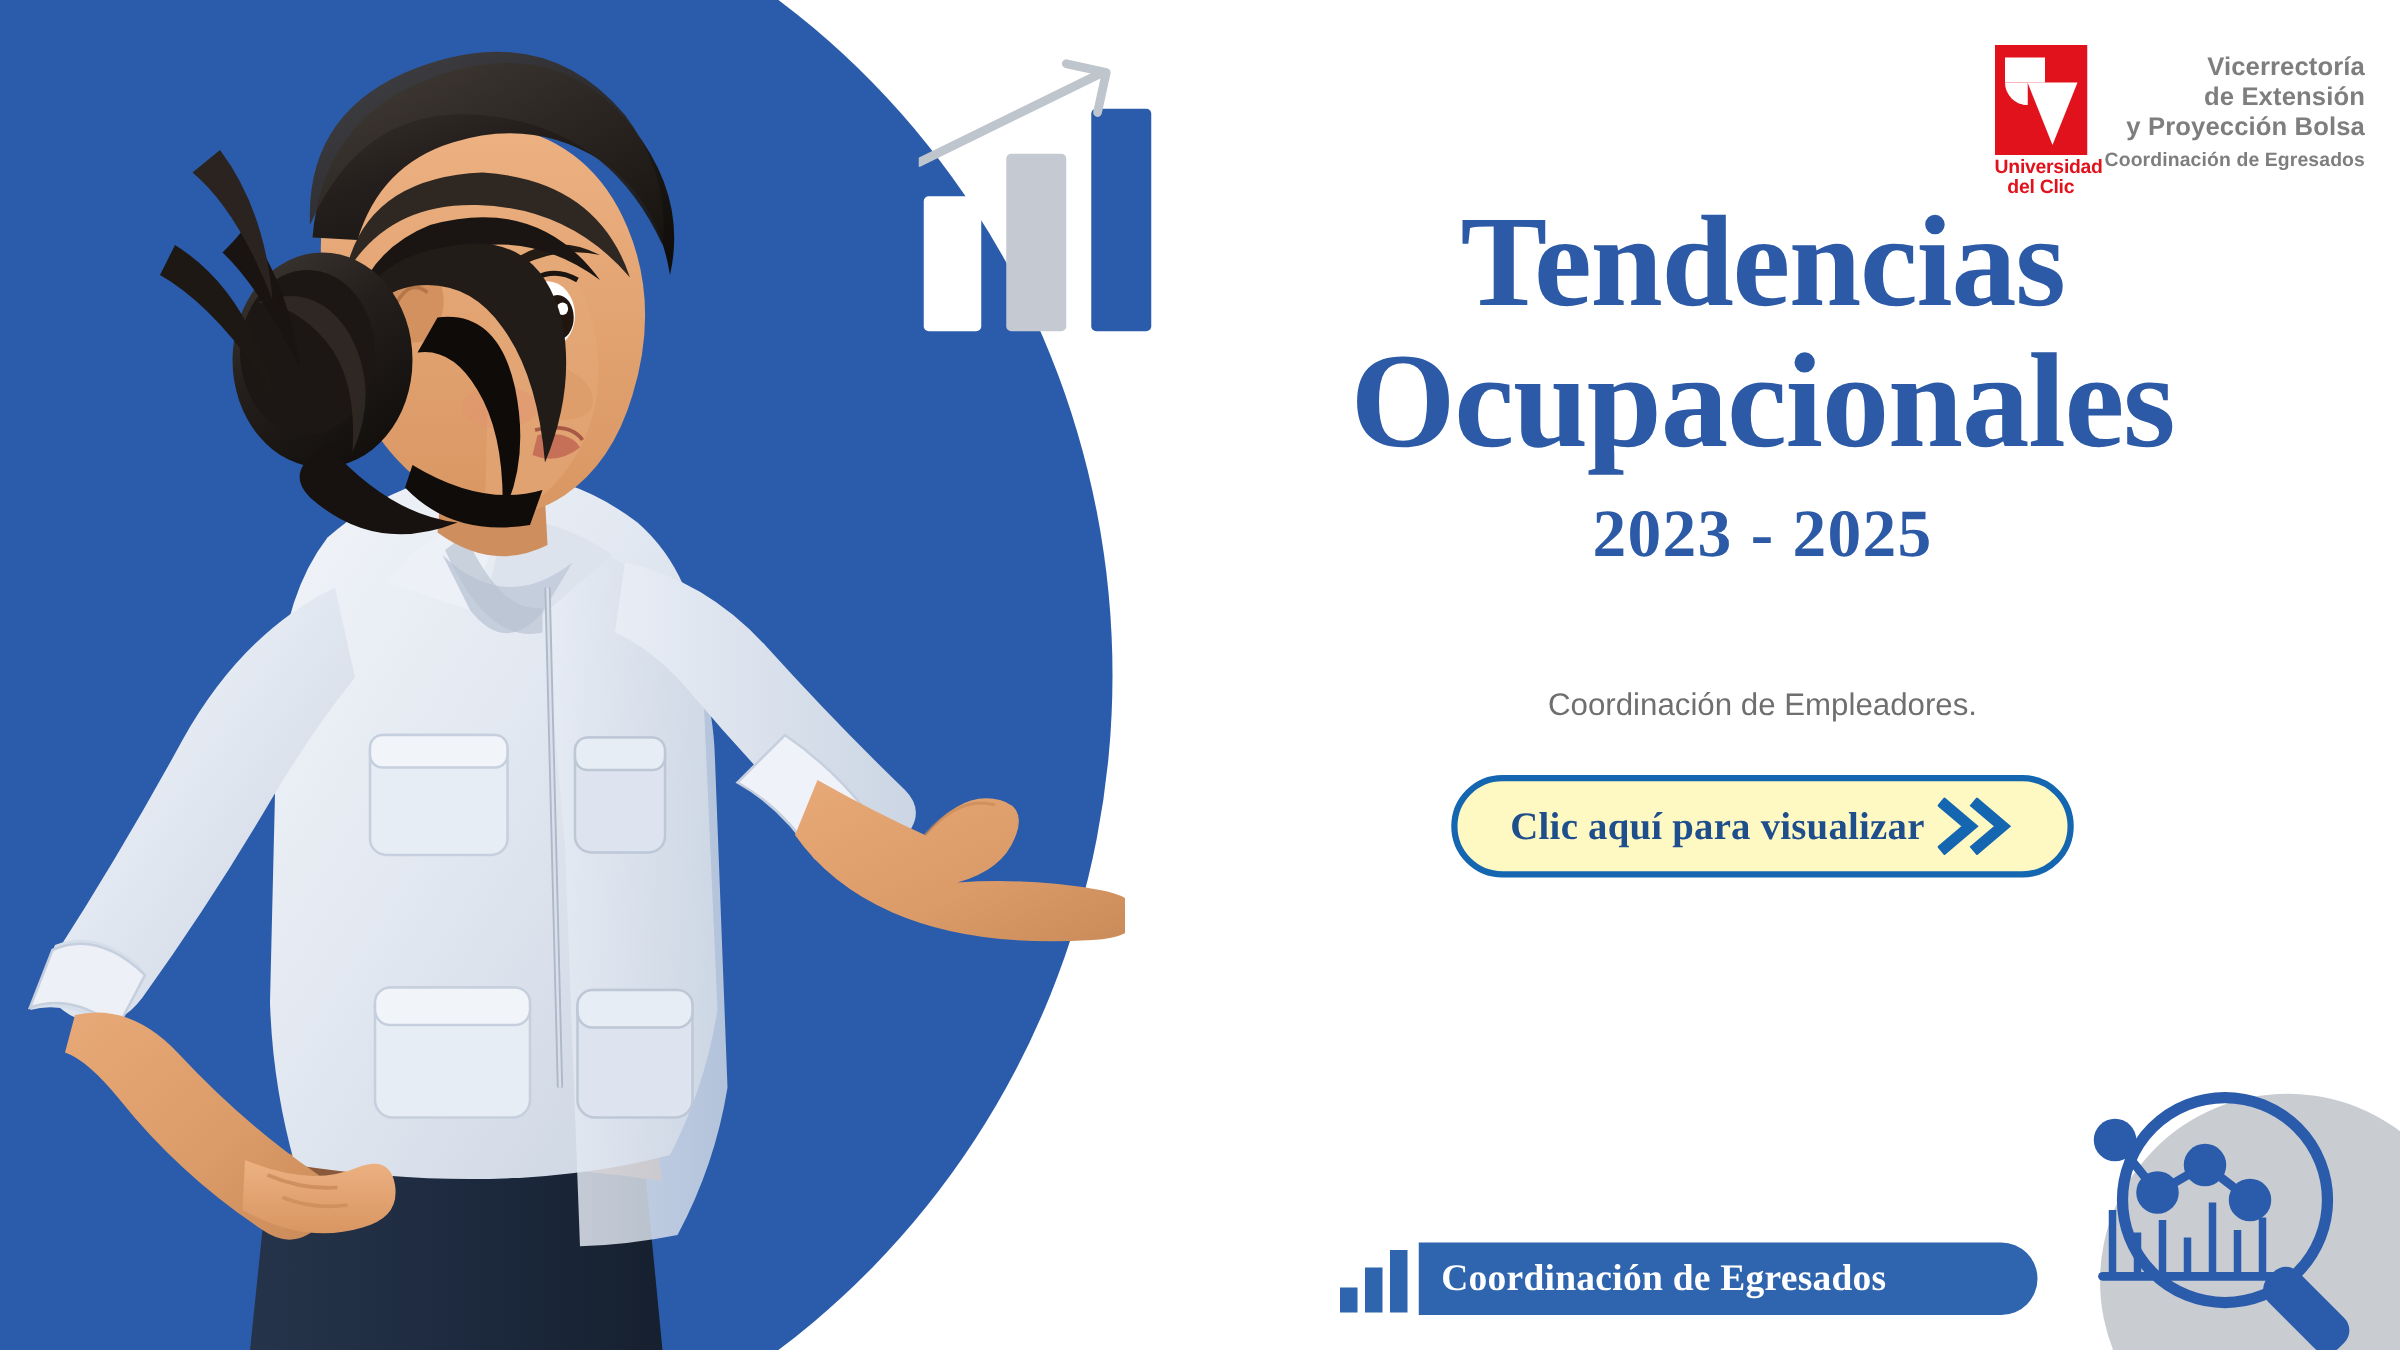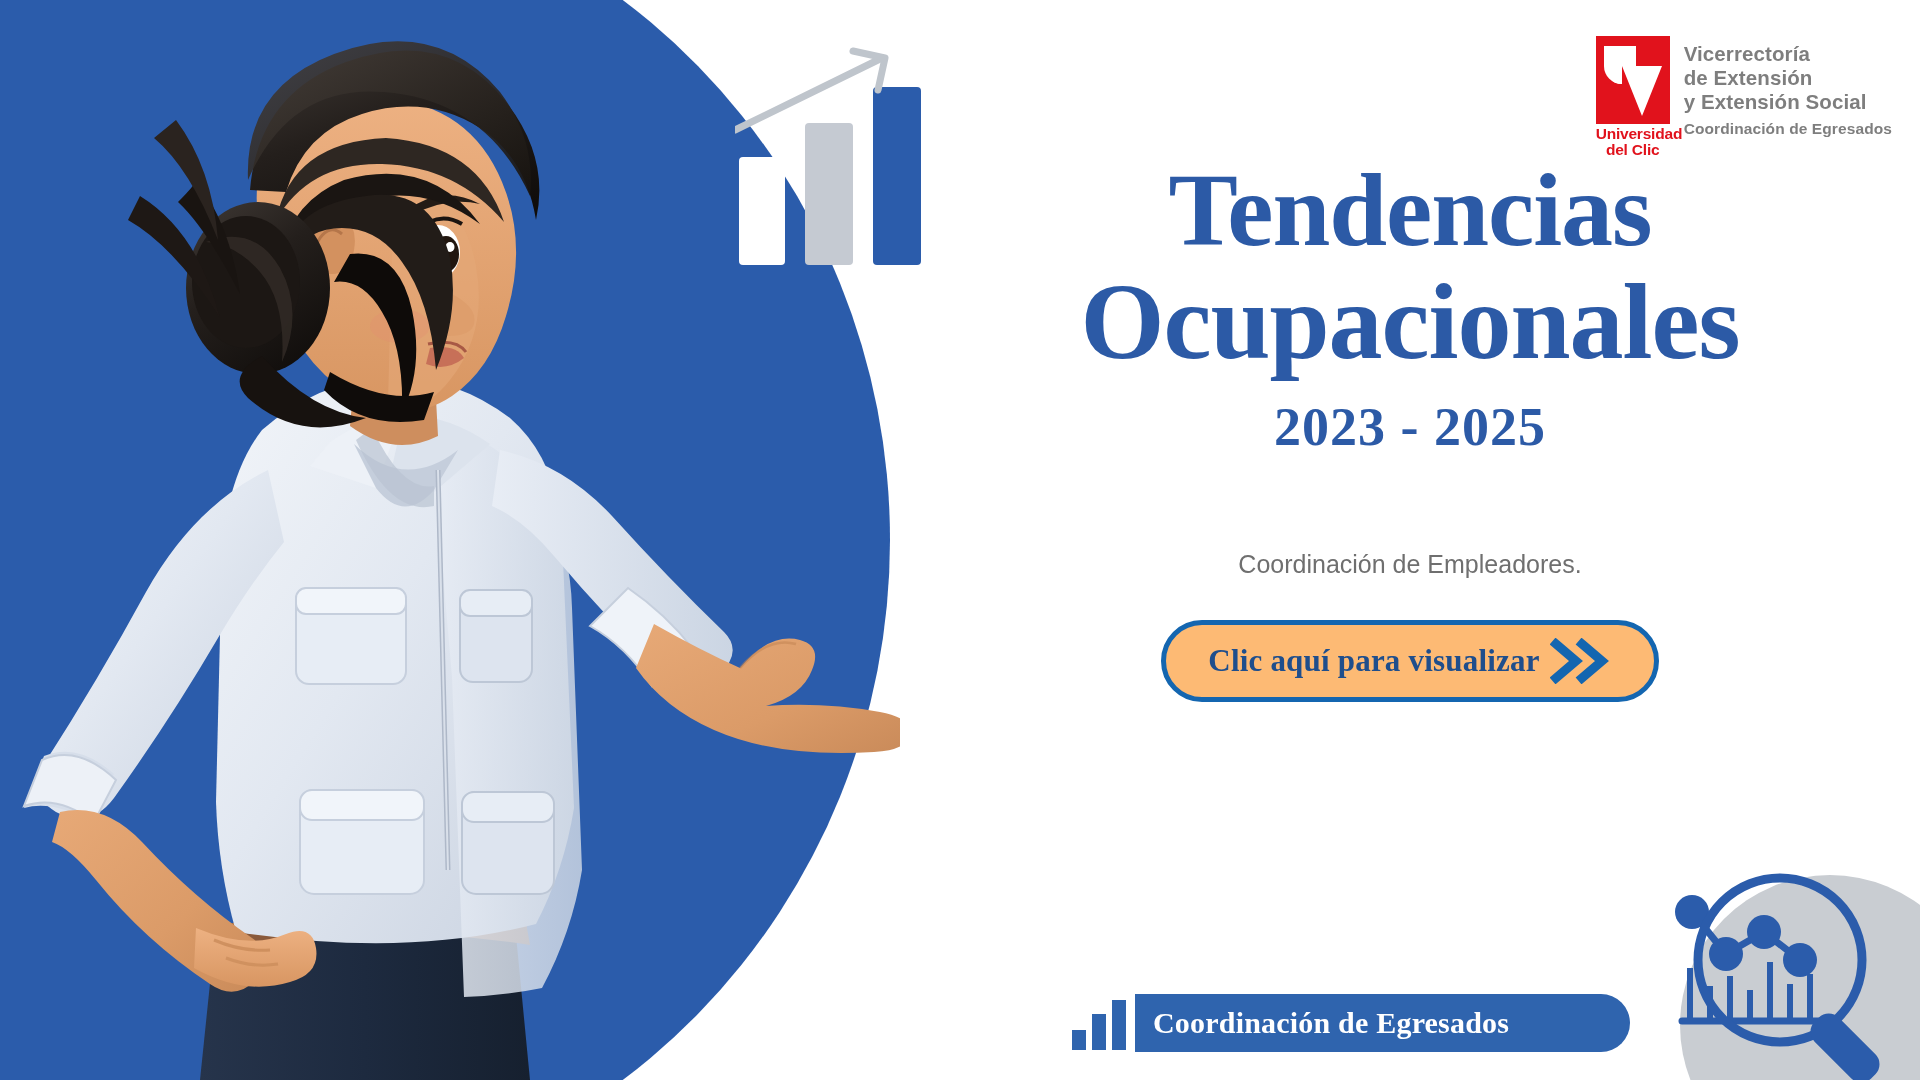--- a/index.html
+++ b/index.html
@@ -38,21 +38,21 @@
     display:flex; align-items:flex-start; gap:14px;
     z-index:6;
   }
   .logo-mark { width:74px; height:112px; position:relative; flex:none; }
   .logo-square { width:74px; height:88px; position:relative; }
   .logo-name {
     margin-top:2px;
     font-size:15.5px; font-weight:bold; color:#E1121C;
     line-height:1.02; letter-spacing:-.2px; text-align:center;
   }
-  .logo-text { padding-top:6px; }
+  .logo-text { padding-top:6px;text-align:right; }
   .logo-text .l1 {
     font-size:20.5px; font-weight:bold; color:#7E7E7E;
     line-height:1.17; letter-spacing:.1px; white-space:nowrap;
   }
   .logo-text .l2 {
     margin-top:6px;
     font-size:15.5px; font-weight:bold; color:#7E7E7E;
     letter-spacing:.1px; white-space:nowrap;
   }
 
@@ -84,21 +84,21 @@
     color:#6F6F6F; font-size:25px; line-height:1.44;
     font-family:"Liberation Sans", sans-serif;
   }
   .bullets div { white-space:nowrap; }
 
   .cta {
     margin-top:38px;
     width:498px; height:82px;
     border:5px solid #1466B0;
     border-radius:44px;
-    background:#fdba74;
+    background:#fef9c3;
     display:flex; align-items:center; justify-content:center;
     gap:10px;
     cursor:pointer;
   }
   .cta-label {
     font-family:"Liberation Serif", serif;
     font-weight:bold; color:#1F4E8C;
     font-size:31px; letter-spacing:.2px;
   }
   .cta-chev { flex:none; }
@@ -349,21 +349,21 @@
         </svg>
       </div>
       <div class="logo-name">
         <div>Universidad</div>
         <div>del Clic</div>
       </div>
     </div>
     <div class="logo-text">
       <div class="l1">Vicerrectoría</div>
       <div class="l1">de Extensión</div>
-      <div class="l1">y Extensión Social</div>
+      <div class="l1">y Proyección Bolsa</div>
       <div class="l2">Coordinación de Egresados</div>
     </div>
   </div>
 
   <div class="right-col">
 
     <div class="title-wrap">
       <div class="title-line l1">Tendencias</div>
       <div class="title-line l2">Ocupacionales</div>
       <div class="title-years">2023 - 2025</div>

